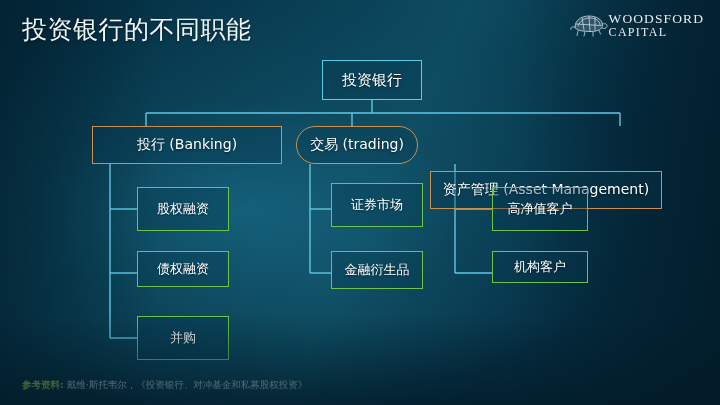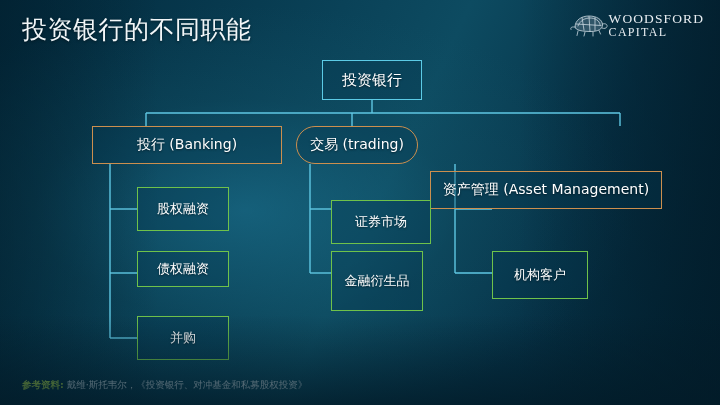--- a/index.html
+++ b/index.html
@@ -136,28 +136,31 @@
   <div class="node leaf" style="left:137px;top:187px;width:92px;height:44px;">
     <span>股权融资</span>
   </div>
   <div class="node leaf" style="left:137px;top:251px;width:92px;height:36px;">
     <span>债权融资</span>
   </div>
   <div class="node leaf" style="left:137px;top:316px;width:92px;height:44px;">
     <span>并购</span>
   </div>
 
-  <div class="node leaf" style="left:331px;top:200px;width:100px;height:44px;">
+  <div class="node leaf" style="left:331px;top:183px;width:92px;height:44px;">
     <span>证券市场</span>
   </div>
-  <div class="node leaf" style="left:331px;top:251px;width:92px;height:60px;">
+  <div class="node leaf" style="left:331px;top:251px;width:92px;height:38px;">
     <span>金融衍生品</span>
   </div>
 
-  <div class="node leaf" style="left:492px;top:251px;width:96px;height:48px;">
+  <div class="node leaf" style="left:492px;top:187px;width:96px;height:44px;">
+    <span>高净值客户</span>
+  </div>
+  <div class="node leaf" style="left:492px;top:251px;width:96px;height:32px;">
     <span>机构客户</span>
   </div>
 
   <div class="footer">
     <span class="lbl">参考资料:</span><span>戴维·斯托韦尔，《投资银行、对冲基金和私募股权投资》</span>
   </div>
 
 </div>
 
 </body></html>

